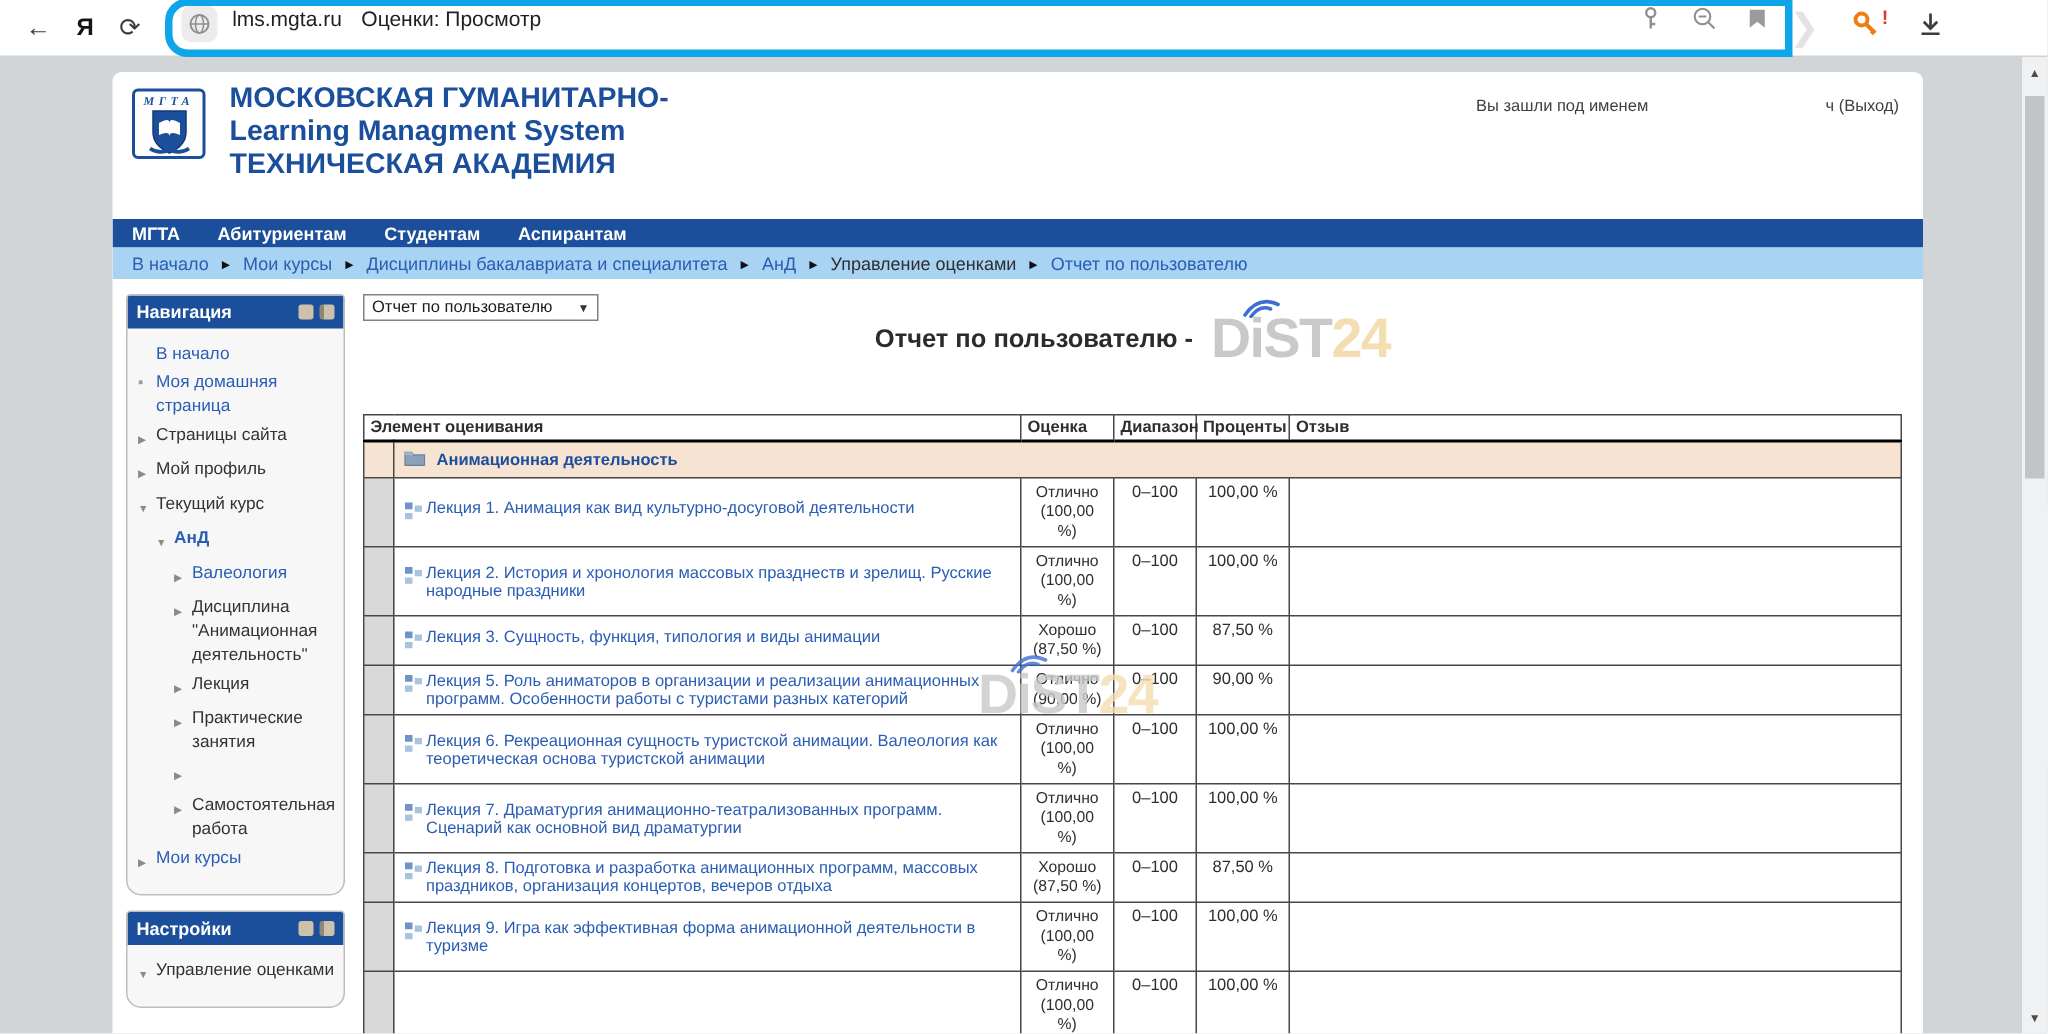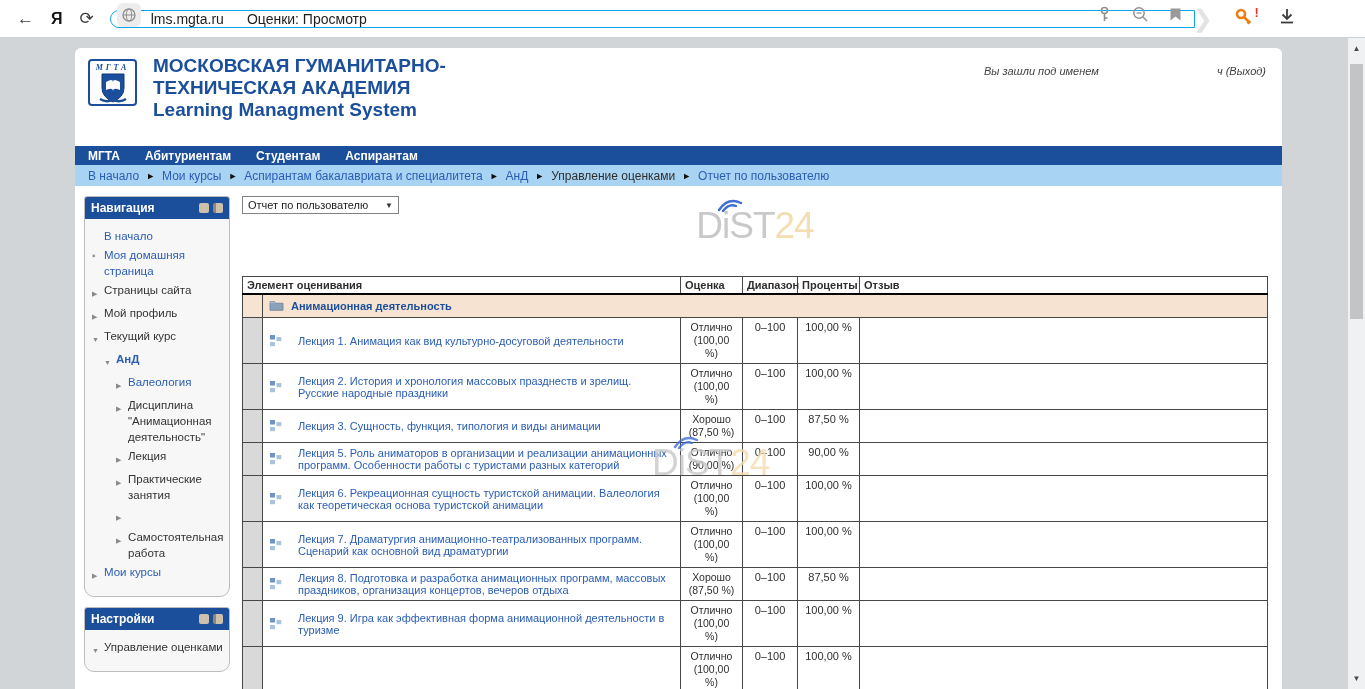--- a/index.html
+++ b/index.html
@@ -11,48 +11,48 @@
   html,body{margin:0;padding:0;}
   body{width:1365px;height:689px;overflow:hidden;background:#d2d5d8;
        font-family:"Liberation Sans",sans-serif;position:relative;}
   a{text-decoration:none;cursor:pointer;}
 
   
   .browser-bar{position:absolute;top:0;left:0;width:1365px;height:38px;background:#fff;
     border-bottom:1px solid #cfd2d5;display:flex;align-items:center;z-index:20;}
   .b-btn{margin-left:17px;color:#3c3c3c;font-size:17px;line-height:1;cursor:pointer;}
   .b-ya{font-weight:bold;color:#141414;font-size:16px;}
-  .addr{margin-left:16px;height:18px;flex:0 0 1085px;border:1px solid #0ea5e9;
-    border-radius:15px 0 0 15px;display:flex;align-items:flex-end;padding:0 12px 0 6px;background:#fff;}
+  .addr{margin-left:16px;height:39px;flex:0 0 1085px;border:5px solid #0ea5e9;
+    border-radius:15px 0 0 15px;display:flex;align-items:flex-start;padding:0 12px 0 6px;background:#fff;}
   .addr-chevron{color:#e3e3e3;font-size:24px;margin-left:-2px;}
   .globe-badge{width:24px;height:24px;border-radius:6px;background:#ececec;
     display:flex;align-items:center;justify-content:center;flex:none;}
   .url{margin-left:10px;font-size:14px;color:#1f1f1f;}
-  .ptitle{margin-left:23px;font-size:14px;color:#1f1f1f;}
+  .ptitle{margin-left:13px;font-size:14px;color:#1f1f1f;}
   .addr-right{margin-left:auto;display:flex;align-items:center;gap:20px;}
   .chrome-right{display:flex;align-items:center;gap:26px;margin-left:22px;}
   .key-alert{position:relative;}
   .key-alert .excl{position:absolute;right:-6px;top:-3px;color:#e03a2f;font-weight:bold;font-size:13px;}
 
   
   .scrollbar{position:absolute;right:0;top:38px;width:17px;height:651px;background:#f0f1f2;z-index:15;}
   .sb-arrow{position:absolute;left:0;width:17px;text-align:center;font-size:8px;color:#4a4a4a;}
   .sb-thumb{position:absolute;left:2px;top:26px;width:13px;height:255px;background:#c2c4c6;cursor:pointer;}
 
   
   .page{position:absolute;left:75px;top:48px;width:1207px;height:641px;background:#fff;
     border-radius:6px 6px 0 0;overflow:hidden;}
 
   .logo{position:absolute;left:13px;top:11px;width:49px;height:47px;border:2px solid var(--brand-blue);
     border-radius:4px;background:#fdfdfd;display:flex;flex-direction:column;align-items:center;}
   .logo-txt{font-family:"Liberation Serif",serif;font-style:italic;font-weight:bold;font-size:8px;
     color:var(--brand-blue);letter-spacing:3px;margin-top:2px;}
   .site-title{position:absolute;left:78px;top:7px;color:var(--brand-blue);font-weight:bold;
     font-size:19px;line-height:22px;}
-  .login{position:absolute;right:16px;top:17px;font-size:11px;color:#3f3f3f;font-style:italic;}
+  .login{position:absolute;right:16px;top:17px;font-size:11px;color:#3f3f3f;}
   .login .gap{display:inline-block;width:112px;}
 
   .top-nav{position:absolute;left:0;top:98px;width:100%;height:19px;background:var(--brand-blue);
     display:flex;align-items:center;padding-left:13px;gap:25px;}
   .nav-link{color:#fff;font-weight:bold;font-size:12px;}
 
   .breadcrumb{position:absolute;left:0;top:117px;width:100%;height:21px;background:var(--breadcrumb-bg);
     display:flex;align-items:center;padding-left:13px;font-size:12px;gap:7px;white-space:nowrap;}
   .bc-link{color:var(--link-blue);}
   .bc-text{color:#2e2e2e;}
@@ -76,36 +76,36 @@
 
   
   .main{position:absolute;left:167px;top:148px;width:1026px;}
   .report-select{position:absolute;left:0;top:0;width:157px;height:18px;border:1px solid #828282;
     background:#fff;font-size:11px;color:#1c1c1c;display:flex;align-items:center;
     justify-content:space-between;padding:0 5px;cursor:pointer;}
   .report-select .arr{font-size:8px;color:#333;}
   .title-row{position:absolute;left:0;top:2px;width:100%;height:56px;display:flex;
     justify-content:center;align-items:center;gap:12px;}
   .page-title{font-size:17px;font-weight:bold;color:#2b2b2b;}
-  .watermark{font-weight:normal;font-size:37px;color:var(--watermark-gray);line-height:34px;
+  .watermark{font-weight:bold;font-size:37px;color:var(--watermark-gray);line-height:34px;
     position:relative;letter-spacing:-1px;}
   .wm-orange{color:var(--watermark-orange);}
   .wm-arcs{position:absolute;left:21px;top:-13px;}
   .watermark.on-table{position:absolute;left:410px;top:250px;opacity:.8;pointer-events:none;z-index:6;}
 
   table.grades{position:absolute;left:0;top:80px;width:1026px;border-collapse:collapse;
     table-layout:fixed;font-size:11px;color:#2e2e2e;background:#fff;}
   table.grades th,table.grades td{border:1px solid #474747;padding:3px 6px;}
   table.grades thead th{border-bottom:2px solid #000;font-weight:bold;text-align:left;
     padding:2px 4px;font-size:11px;}
   td.indent-cell{background:var(--indent-gray);padding:0;}
   tr.cat-row td{background:var(--category-bg);padding:4px 6px;}
   .cat-inner{display:flex;align-items:center;gap:7px;}
   .cat-link{font-weight:bold;color:var(--brand-blue);}
-  .item-name{display:flex;gap:16px;align-items:center;}
+  .item-name{display:flex;gap:2px;align-items:flex-start;}
   .item-name .ic{flex:none;margin-top:1px;}
   .item-link{color:var(--link-blue);}
   td.c{text-align:center;}
   td.grade{font-size:10.5px;line-height:13px;vertical-align:middle;}
   td.vtop{vertical-align:top;padding-top:4px;margin-left:16px;}
 </style>
 </head>
 <body>
 
 <div class="browser-bar">
@@ -175,41 +175,41 @@
   <div class="logo">
     <span class="logo-txt">МГТА</span>
     <svg width="32" height="32" viewBox="0 0 32 32">
       <path d="M5 2 h22 v14 q0 9 -11 14 q-11 -5 -11 -14 z" fill="#1b4e9b" stroke="#123a78"></path>
       <path d="M9 10 q7 -4 7 0 q0 -4 7 0 v8 q-7 -3 -7 1 q0 -4 -7 -1 z" fill="#ffffff"></path>
       <path d="M3 27 q6 4 13 1 q7 3 13 -1" fill="none" stroke="#1b4e9b" stroke-width="2.4"></path>
     </svg>
   </div>
   <div class="site-title">
     <div>МОСКОВСКАЯ ГУМАНИТАРНО-</div>
+    <div>Learning Managment System</div>
     <div>ТЕХНИЧЕСКАЯ АКАДЕМИЯ</div>
-    <div>Learning Managment System</div>
   </div>
   <div class="login">
     <span>Вы зашли под именем</span>
     <span class="gap"></span>
     <span>ч (Выход)</span>
   </div>
 
   <div class="top-nav">
       <a class="nav-link">МГТА</a>
       <a class="nav-link">Абитуриентам</a>
       <a class="nav-link">Студентам</a>
       <a class="nav-link">Аспирантам</a>
     </div>
   <div class="breadcrumb">
       <a class="bc-link">В начало</a>
       <span class="bc-sep">►</span>
       <a class="bc-link">Мои курсы</a>
       <span class="bc-sep">►</span>
-      <a class="bc-link">Аспирантам бакалавриата и специалитета</a>
+      <a class="bc-link">Дисциплины бакалавриата и специалитета</a>
       <span class="bc-sep">►</span>
       <a class="bc-link">АнД</a>
       <span class="bc-sep">►</span>
       <a class="bc-text">Управление оценками</a>
       <span class="bc-sep">►</span>
       <a class="bc-link">Отчет по пользователю</a>
     </div>
 
   <div class="sidebar">
     <div class="block">
@@ -291,20 +291,21 @@
     </div>
   </div>
 
   <div class="main">
     <div class="report-select">
       <span>Отчет по пользователю</span>
       <span class="arr">▼</span>
     </div>
 
     <div class="title-row">
+      <span class="page-title">Отчет по пользователю -</span>
       <span class="watermark">
         <svg class="wm-arcs" width="26" height="16" viewBox="0 0 26 16">
           <path d="M2 14 Q 11 1 24 7" stroke="#3f6fd1" fill="none" stroke-width="2.4" stroke-linecap="round"></path>
           <path d="M6 15 Q 12 7 19 10" stroke="#3f6fd1" fill="none" stroke-width="2.4" stroke-linecap="round"></path>
         </svg><span>DiST</span><span class="wm-orange">24</span>
       </span>
     </div>
 
     <table class="grades">
       <colgroup>

